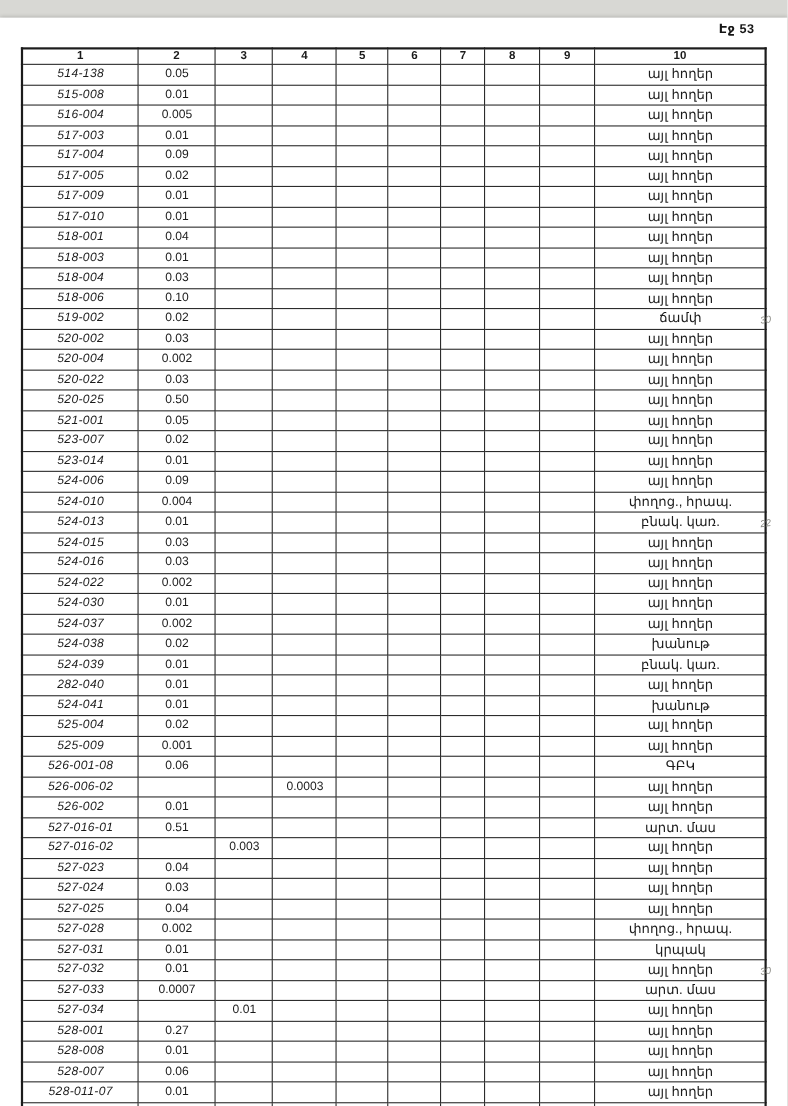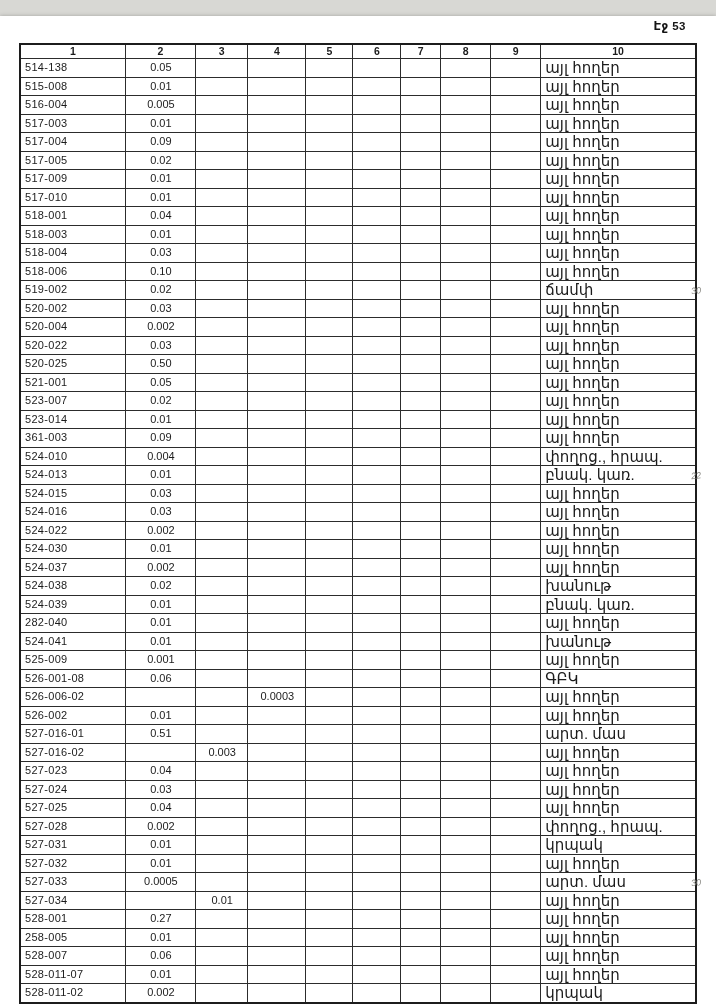--- a/index.html
+++ b/index.html
@@ -39,23 +39,23 @@
     height:11px;
     font-size:10.5px;
     font-weight:bold;
     text-align:center;
     padding:0 2px;
   }
   .doc-table td{height:15.5px;}
   
   .w1{width:103px}.w2{width:69px}.w3{width:51px}.w4{width:57px}.w5{width:46px}
   .w6{width:47px}.w7{width:39px}.w8{width:49px}.w9{width:49px}.w10{width:152px}
-  td.col1{text-align:left;letter-spacing:.3px;}
+  td.col1{text-align:center;letter-spacing:.3px;font-style:italic;}
   td.col2,td.col3,td.col4,td.col5,td.col6,td.col7,td.col8,td.col9{text-align:center;}
-  td.col10{text-align:left;font-size:15px;}
+  td.col10{text-align:center;font-size:12px;}
   .margin-note{
     position:absolute;
     right:5px;
     width:20px;
     font-size:9px;
     color:#8a8a84;
     font-style:italic;
     transform:rotate(-8deg);
   }
 </style>
@@ -328,21 +328,21 @@
           <td class="col3"></td>
           <td class="col4"></td>
           <td class="col5"></td>
           <td class="col6"></td>
           <td class="col7"></td>
           <td class="col8"></td>
           <td class="col9"></td>
           <td class="col10">այլ հողեր</td>
         </tr>
         <tr>
-          <td class="col1">361-003</td>
+          <td class="col1">524-006</td>
           <td class="col2">0.09</td>
           <td class="col3"></td>
           <td class="col4"></td>
           <td class="col5"></td>
           <td class="col6"></td>
           <td class="col7"></td>
           <td class="col8"></td>
           <td class="col9"></td>
           <td class="col10">այլ հողեր</td>
         </tr>
@@ -470,20 +470,32 @@
           <td class="col1">524-041</td>
           <td class="col2">0.01</td>
           <td class="col3"></td>
           <td class="col4"></td>
           <td class="col5"></td>
           <td class="col6"></td>
           <td class="col7"></td>
           <td class="col8"></td>
           <td class="col9"></td>
           <td class="col10">խանութ</td>
+        </tr>
+        <tr>
+          <td class="col1">525-004</td>
+          <td class="col2">0.02</td>
+          <td class="col3"></td>
+          <td class="col4"></td>
+          <td class="col5"></td>
+          <td class="col6"></td>
+          <td class="col7"></td>
+          <td class="col8"></td>
+          <td class="col9"></td>
+          <td class="col10">այլ հողեր</td>
         </tr>
         <tr>
           <td class="col1">525-009</td>
           <td class="col2">0.001</td>
           <td class="col3"></td>
           <td class="col4"></td>
           <td class="col5"></td>
           <td class="col6"></td>
           <td class="col7"></td>
           <td class="col8"></td>
@@ -617,21 +629,21 @@
           <td class="col4"></td>
           <td class="col5"></td>
           <td class="col6"></td>
           <td class="col7"></td>
           <td class="col8"></td>
           <td class="col9"></td>
           <td class="col10">այլ հողեր</td>
         </tr>
         <tr>
           <td class="col1">527-033</td>
-          <td class="col2">0.0005</td>
+          <td class="col2">0.0007</td>
           <td class="col3"></td>
           <td class="col4"></td>
           <td class="col5"></td>
           <td class="col6"></td>
           <td class="col7"></td>
           <td class="col8"></td>
           <td class="col9"></td>
           <td class="col10">արտ. մաս</td>
         </tr>
         <tr>
@@ -652,21 +664,21 @@
           <td class="col3"></td>
           <td class="col4"></td>
           <td class="col5"></td>
           <td class="col6"></td>
           <td class="col7"></td>
           <td class="col8"></td>
           <td class="col9"></td>
           <td class="col10">այլ հողեր</td>
         </tr>
         <tr>
-          <td class="col1">258-005</td>
+          <td class="col1">528-008</td>
           <td class="col2">0.01</td>
           <td class="col3"></td>
           <td class="col4"></td>
           <td class="col5"></td>
           <td class="col6"></td>
           <td class="col7"></td>
           <td class="col8"></td>
           <td class="col9"></td>
           <td class="col10">այլ հողեր</td>
         </tr>

